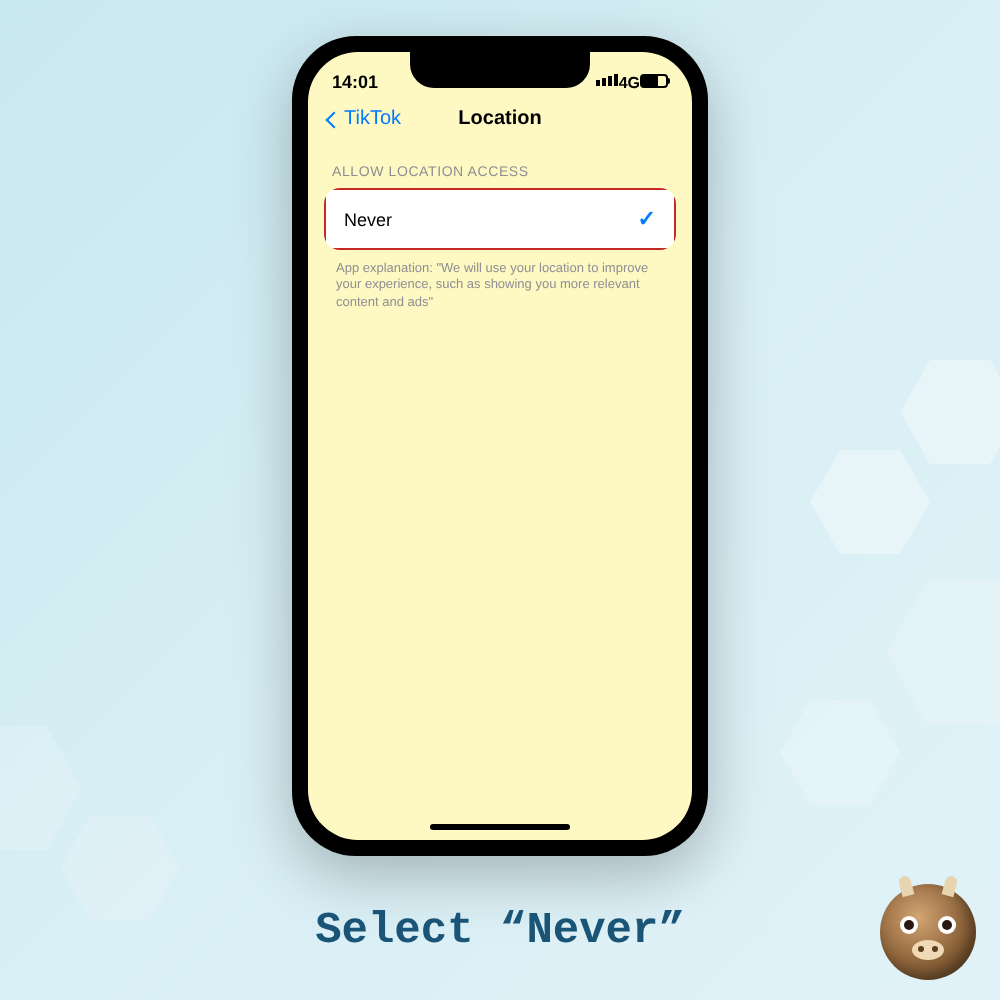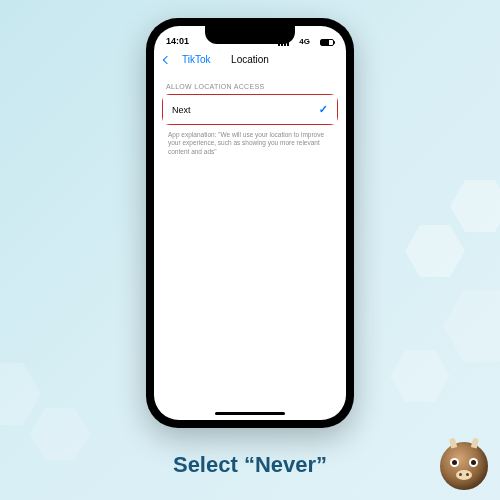--- a/index.html
+++ b/index.html
@@ -34,21 +34,21 @@
       width: 208px;
       height: 410px;
       background: #000;
       border-radius: 32px;
       padding: 8px;
       box-shadow: 0 10px 30px rgba(0,0,0,0.25);
     }
     .screen {
       width: 100%;
       height: 100%;
-      background: #ffffff;
+      background: #fef9c3;
       border-radius: 25px;
       position: relative;
       overflow: hidden;
     }
     .notch {
       position: absolute;
       top: 0;
       left: 50%;
       transform: translateX(-50%);
       width: 90px;
@@ -60,55 +60,55 @@
     .status-bar {
       display: flex;
       justify-content: space-between;
       align-items: center;
       padding: 6px 12px 0;
       height: 24px;
       font-size: 9px;
       font-weight: 600;
       color: #000;
     }
-    .status-right { display: flex; gap: 10px; align-items: flex-end; font-size:8px; }
+    .status-right { display: flex; gap: 0; align-items: flex-start; font-size:8px; }
     .signal-bars { display:flex; gap:1px; align-items:flex-end; }
     .bar { width:2px; background:#000; }
     .bar:nth-child(1){height:3px;} .bar:nth-child(2){height:4px;}
     .bar:nth-child(3){height:5px;} .bar:nth-child(4){height:6px;}
     .battery { width:14px; height:7px; border:1px solid #000; border-radius:2px; position:relative; }
     .battery::after { content:''; position:absolute; right:-2px; top:1.5px; width:1.5px; height:3px; background:#000; border-radius:0 1px 1px 0;}
     .battery-fill { width:70%; height:100%; background:#000; }
 
     .nav-header {
       display: flex;
       align-items: center;
       padding: 4px 10px 8px;
       position: relative;
     }
     .back-btn {
       display: flex;
       align-items: center;
       color: #007aff;
       font-size: 10px;
-      gap: 12px;
+      gap: 2px;
     }
     .chevron-left {
       width: 6px;
       height: 6px;
       border-left: 1.5px solid #007aff;
       border-bottom: 1.5px solid #007aff;
       transform: rotate(45deg);
     }
     .nav-title {
       position: absolute;
       left: 50%;
       transform: translateX(-50%);
       font-size: 10px;
-      font-weight: 400;
+      font-weight: 700;
       color: #000;
     }
     .section-header {
       font-size: 7px;
       color: #8e8e93;
       padding: 10px 12px 4px;
       text-transform: uppercase;
       letter-spacing: 0.3px;
     }
     .options-group {
@@ -155,21 +155,21 @@
       border-radius: 2px;
     }
     .instruction {
       position: absolute;
       bottom: 22px;
       left: 50%;
       transform: translateX(-50%);
       font-size: 22px;
       font-weight: 700;
       color: #1a5578;
-      font-family: Liberation Sans, sans-serif;
+      font-family: Liberation Mono, monospace;
       margin-top: 16px;
     }
     .mascot {
       position: absolute;
       right: 12px;
       bottom: 10px;
       width: 48px;
       height: 48px;
     }
     .mascot-circle {
@@ -223,21 +223,21 @@
         <span class="chevron-left"></span>
         <span>TikTok</span>
       </div>
       <div class="nav-title">Location</div>
     </div>
 
     <div class="section-header">ALLOW LOCATION ACCESS</div>
 
     <div class="options-group">
       <div class="option-row highlighted">
-        <span>Next</span>
+        <span>Never</span>
         <span class="checkmark">✓</span>
       </div>
     </div>
 
     <div class="explanation">App explanation: "We will use your location to improve your experience, such as showing you more relevant content and ads"</div>
 
     <div class="home-indicator"></div>
   </div>
 </div>
 

